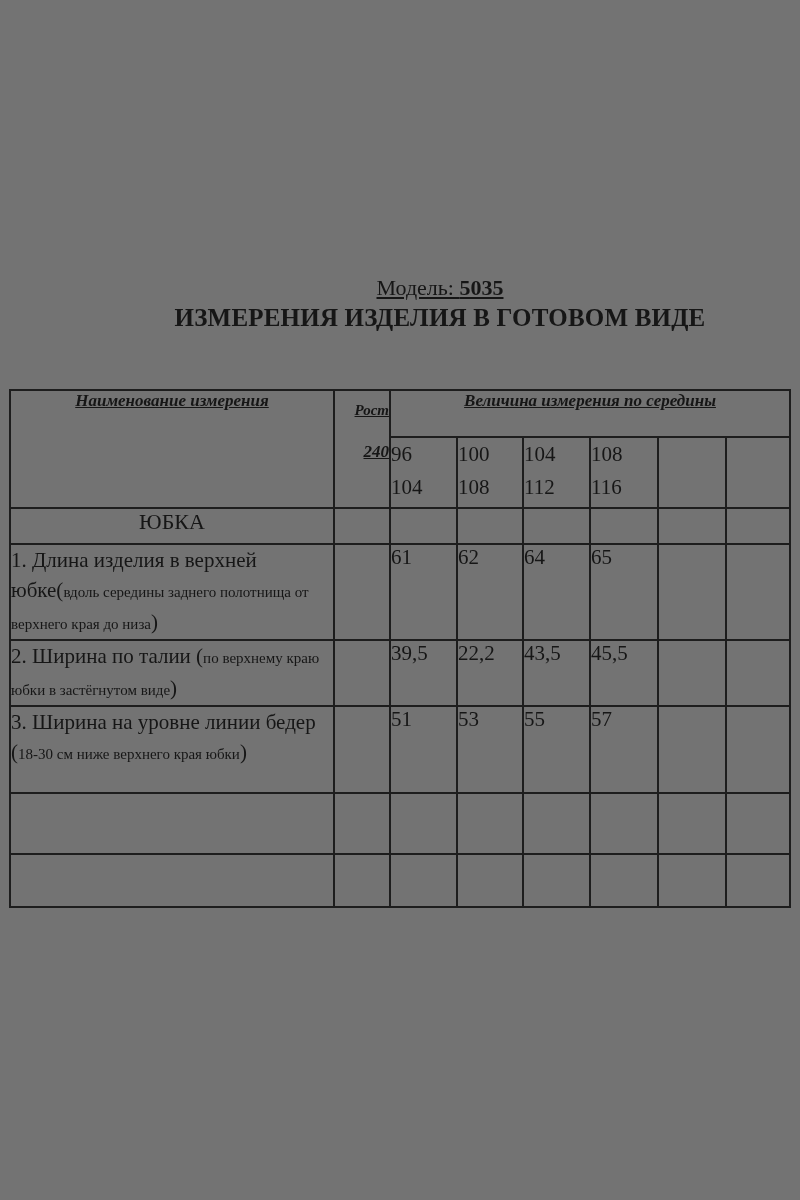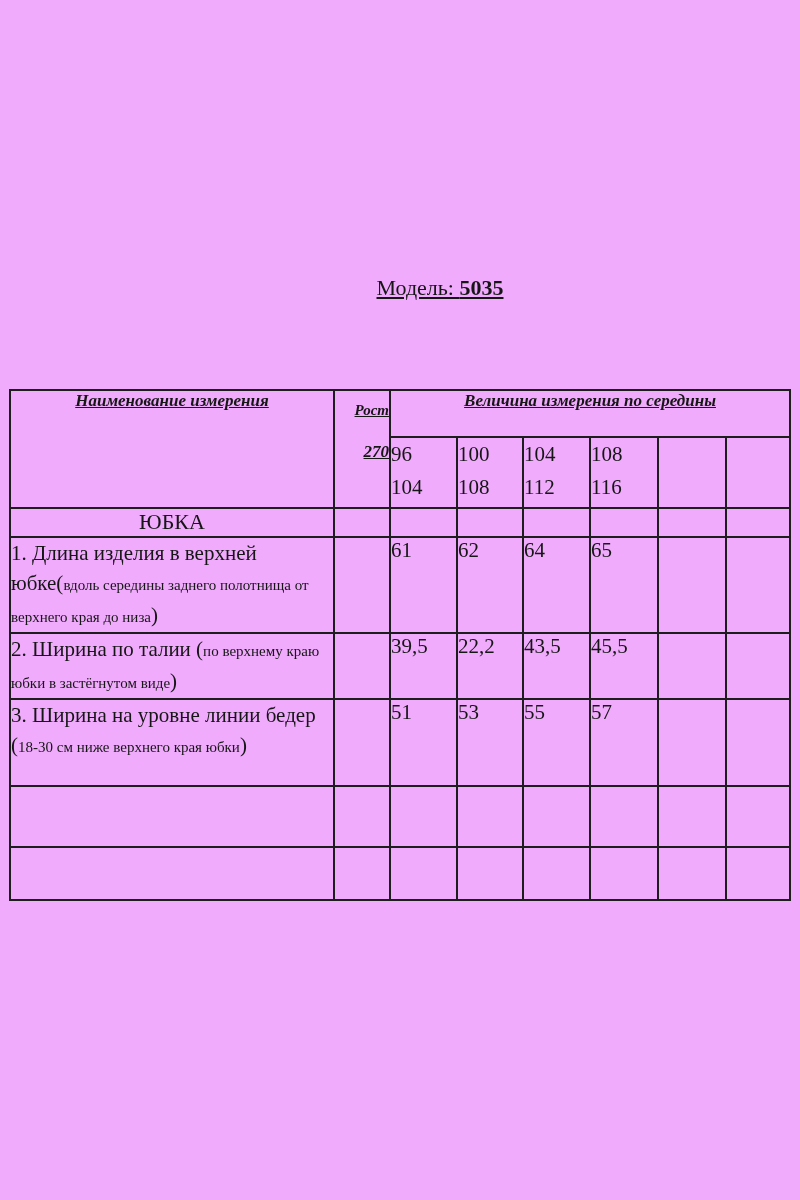--- a/index.html
+++ b/index.html
@@ -1,21 +1,21 @@
 <!DOCTYPE html>
 <html><head>
 <meta charset="utf-8">
 <style>
   * { margin: 0; padding: 0; box-sizing: border-box; }
   html, body { background: #ffffff; }
   .page {
     position: relative;
     width: 800px;
     height: 1200px;
-    background: #f0abfc;
+    background: #737373;
     overflow: hidden;
     font-family: "Liberation Serif", "DejaVu Serif", serif;
     color: #161616;
   }
   .title-block {
     position: absolute;
     top: 274px;
     left: 80px;
     right: 0;
     text-align: center;
@@ -33,21 +33,21 @@
     border-collapse: collapse;
     table-layout: fixed;
   }
   table.meas td {
     border: 2px solid #1d1d1d;
     vertical-align: top;
     padding: 0;
   }
   .tr-h1 { height: 47px; text-decoration: underline; }
   .tr-h2 { height: 71px; }
-  .tr-section { height: 29px; }
+  .tr-section { height: 36px; }
   .tr-r0 { height: 91px; }
   .tr-r1 { height: 60px; }
   .tr-r2 { height: 87px; }
   .tr-e0 { height: 61px; }
   .tr-e1 { height: 53px; }
   .tr-e0 td { border-bottom-width: 3px; }
   .tr-e1 td { border-bottom-width: 4px; }
 
   .name-hdr {
     font-weight: bold; font-style: italic; font-size: 17px;
@@ -68,40 +68,41 @@
 </style>
 </head>
 <body>
 
 <div class="page">
 
   <div class="title-block">
     <div class="model-line">
       <span class="model-underline"><span>Модель:</span> <span class="model-number">5035</span></span>
     </div>
+    <div class="doc-heading">ИЗМЕРЕНИЯ ИЗДЕЛИЯ В ГОТОВОМ ВИДЕ</div>
   </div>
 
   <table class="meas">
     <colgroup>
       <col style="width:324px">
         <col style="width:56px">
         <col style="width:67px">
         <col style="width:66px">
       <col style="width:67px">
         <col style="width:68px">
         <col style="width:68px">
         <col style="width:64px">
     </colgroup>
 
     <tbody>
         <tr class="tr-h1">
       <td rowspan="2" class="name-hdr">Наименование измерения</td>
       <td rowspan="2" class="rost-cell">
         <div class="rost-label">Рост</div>
-        <div class="rost-value">270</div>
+        <div class="rost-value">240</div>
       </td>
       <td colspan="6" class="velich-hdr">Величина измерения по середины</td>
     </tr>
 
     <tr class="tr-h2">
       <td class="size-cell">
         <div>96</div>
         <div>104</div>
       </td>
       <td class="size-cell">

